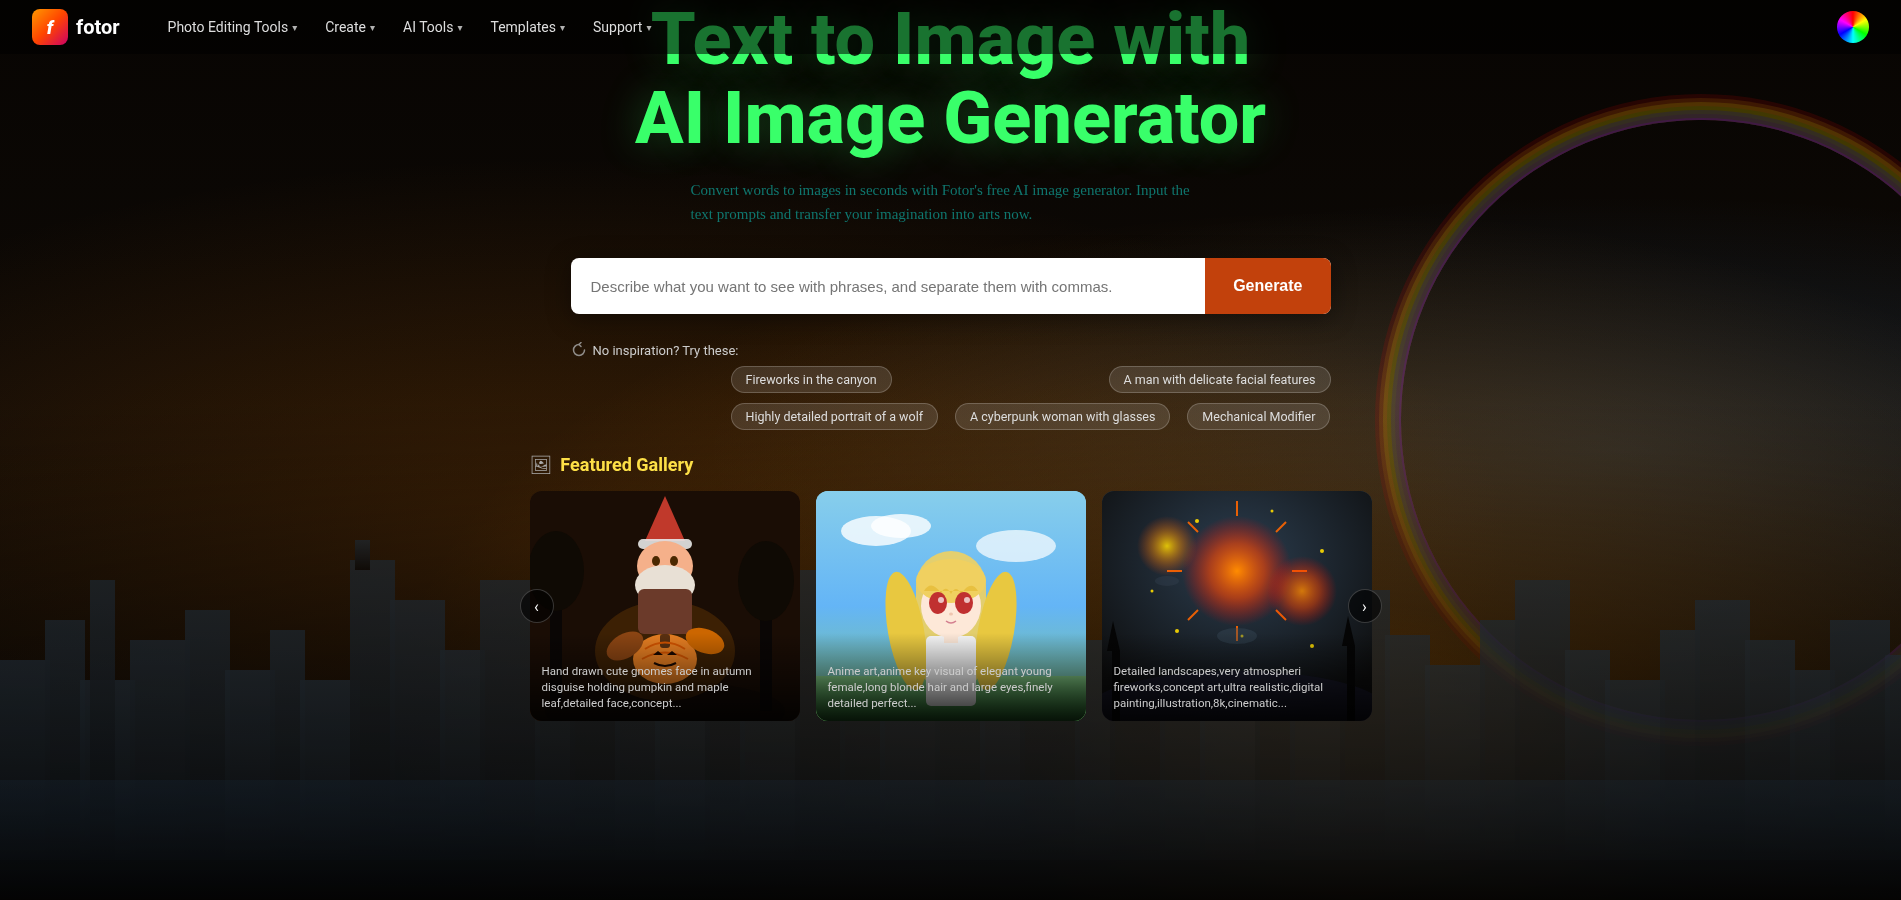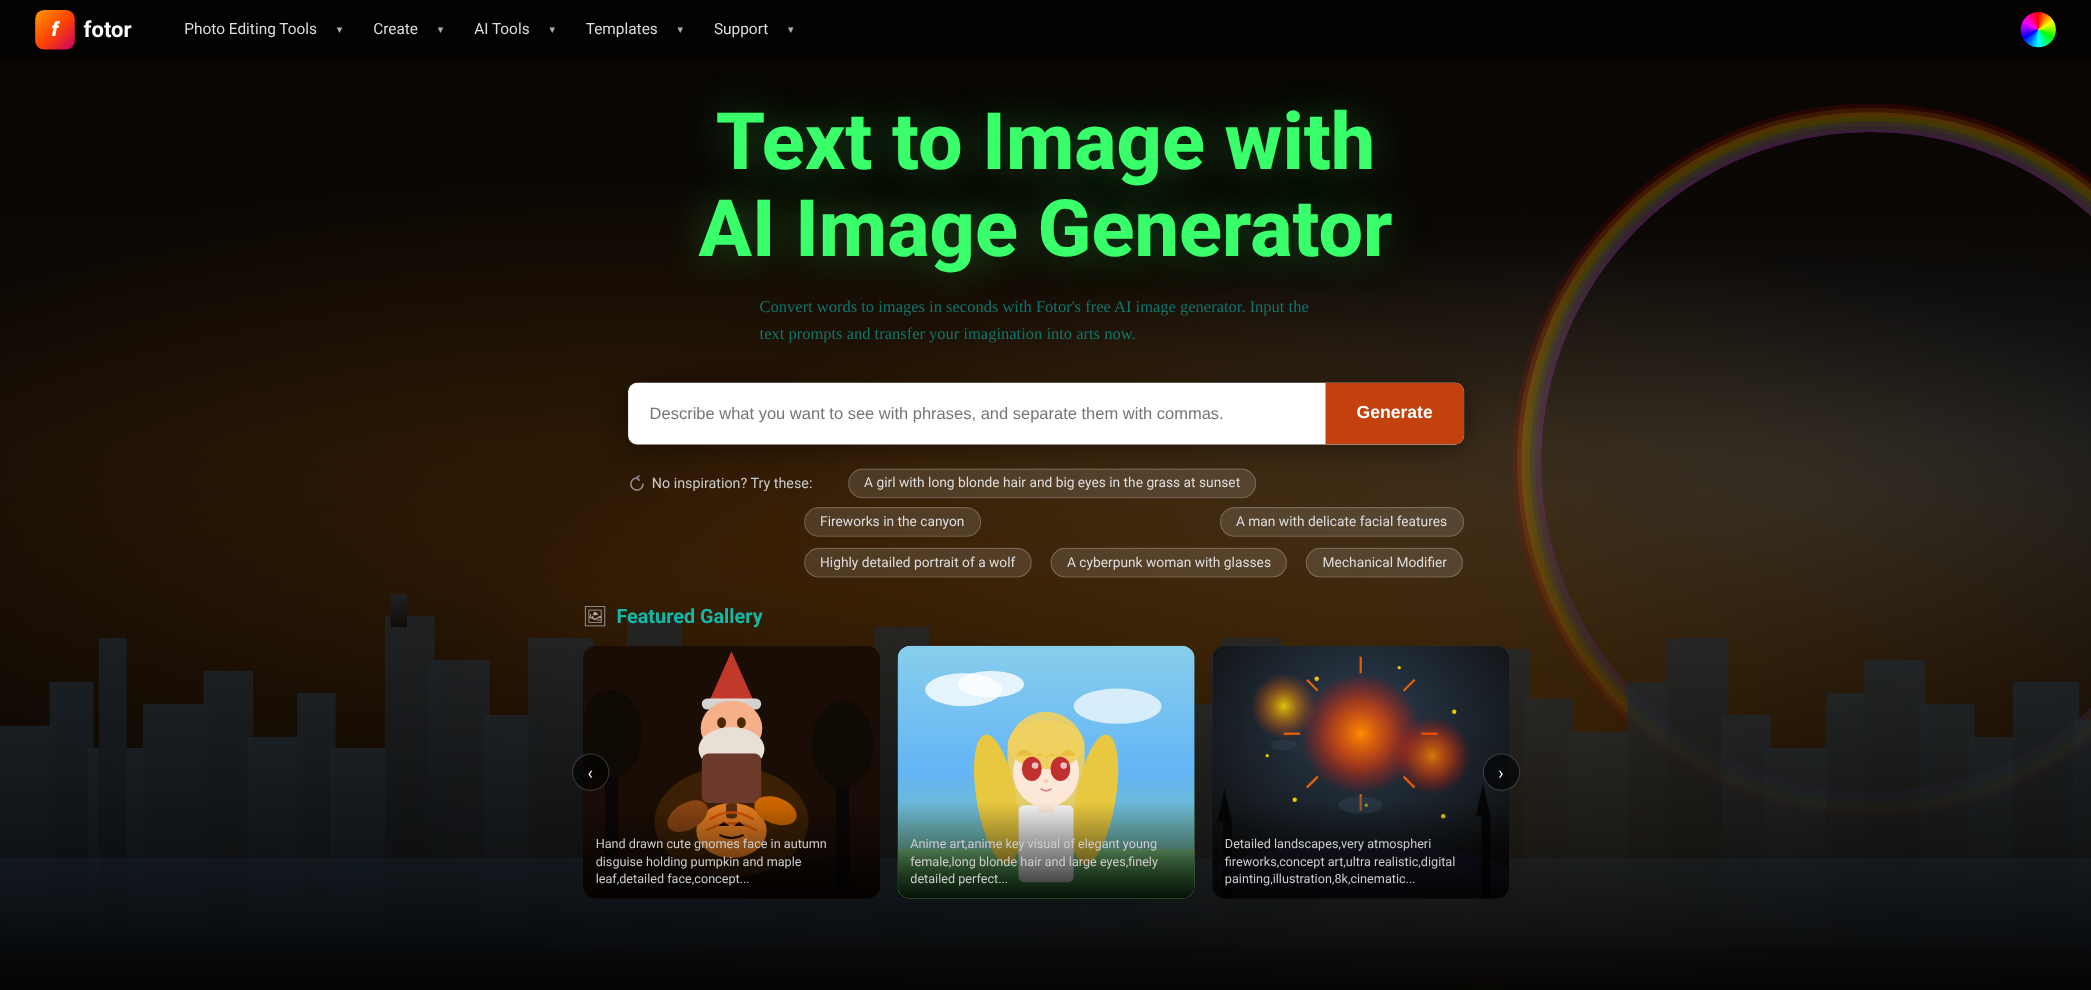--- a/index.html
+++ b/index.html
@@ -16,21 +16,21 @@
     }
     .fotor-icon {
       width: 36px; height: 36px; background: linear-gradient(135deg, #f90 0%, #ff4500 50%, #cc0066 100%);
       border-radius: 8px; display: flex; align-items: center; justify-content: center;
       font-weight: 900; font-size: 18px; color: #fff; font-style: italic;
     }
     .nav-logo-text { color: #fff; font-size: 20px; font-weight: 700; }
     .nav-menu { display: flex; align-items: center; gap: 4px; flex: 1; }
     .nav-item {
       color: #ddd; font-size: 14px; padding: 6px 12px; cursor: pointer;
-      display: flex; align-items: center; gap: 18px; border-radius: 4px;
+      display: flex; align-items: center; gap: 4px; border-radius: 4px;
       white-space: nowrap;
     }
     .nav-chevron { font-size: 10px; opacity: 0.8; }
     .nav-right { margin-left: auto; }
     .nav-avatar {
       width: 32px; height: 32px; border-radius: 50%;
       background: conic-gradient(from 0deg, #f00, #ff0, #0f0, #0ff, #00f, #f0f, #f00);
       cursor: pointer;
     }
 
@@ -75,21 +75,20 @@
     .warm-glow {
       position: absolute; bottom: 0; right: 200px;
       width: 700px; height: 300px;
       background: radial-gradient(ellipse at center bottom, rgba(255,140,0,0.45) 0%, transparent 70%);
     }
 
     
     .hero-content {
       position: relative; z-index: 10;
       display: flex; flex-direction: column; align-items: center;
-      padding-top: 90px;
     }
     .hero-title {
       text-align: center; font-size: 72px; font-weight: 800; line-height: 1.1;
       color: #39ff6a;
       text-shadow: 0 0 40px rgba(57,255,106,0.3);
       margin-bottom: 20px;
     }
     .hero-subtitle {
       color: #0f766e; font-size: 15px; max-width: 520px;
       line-height: 1.6; margin-bottom: 32px; font-family: Liberation Serif, serif;
@@ -127,21 +126,21 @@
     .chips-row2 { display: flex; gap: 10px; width: 760px; flex-wrap: wrap; justify-content: space-between; }
 
     
     .featured-section {
       position: relative; z-index: 10; width: 100%; padding: 0 32px; margin-top: 24px;
     }
     .featured-header {
       display: flex; align-items: center; gap: 8px; margin-bottom: 16px;
     }
     .featured-header-icon { color: #aaa; font-size: 18px; }
-    .featured-title { color: #14b8a6; font-size: 18px; font-weight: 700; }
+    .featured-title { color: #fde047; font-size: 18px; font-weight: 700; }
     .gallery-card {
       border-radius: 12px; overflow: hidden; position: relative; cursor: pointer;
       flex-shrink: 0;
     }
     .gallery-card.large { width: 270px; height: 230px; }
     .gallery-card.medium { width: 270px; height: 230px; }
     .gallery-card.right { width: 270px; height: 230px; }
 
     .card-bg {
       width: 100%; height: 100%; position: relative; overflow: hidden;
@@ -299,21 +298,20 @@
     </div>
 
     <div class="inspiration-row">
       <div class="inspiration-label">
         <svg width="16" height="16" viewBox="0 0 16 16" fill="none">
           <path d="M13.5 8A5.5 5.5 0 1 1 8 2.5" stroke="#aaa" stroke-width="1.5" stroke-linecap="round" fill="none"></path>
           <path d="M8 2.5l2-2M8 2.5l2 2" stroke="#aaa" stroke-width="1.5" stroke-linecap="round"></path>
         </svg>
         <span>No inspiration? Try these:</span>
       </div>
-      <div class="chip">A girl with long blonde hair and big eyes in the grass at sunset</div>
     </div>
 
     <div class="chips-row2" style="padding-left: 160px;">
       <div class="chip">Fireworks in the canyon</div>
       <div class="chip">A man with delicate facial features</div>
       <div class="chip">Highly detailed portrait of a wolf</div>
       <div class="chip">A cyberpunk woman with glasses</div>
       <div class="chip">Mechanical Modifier</div>
     </div>
 

